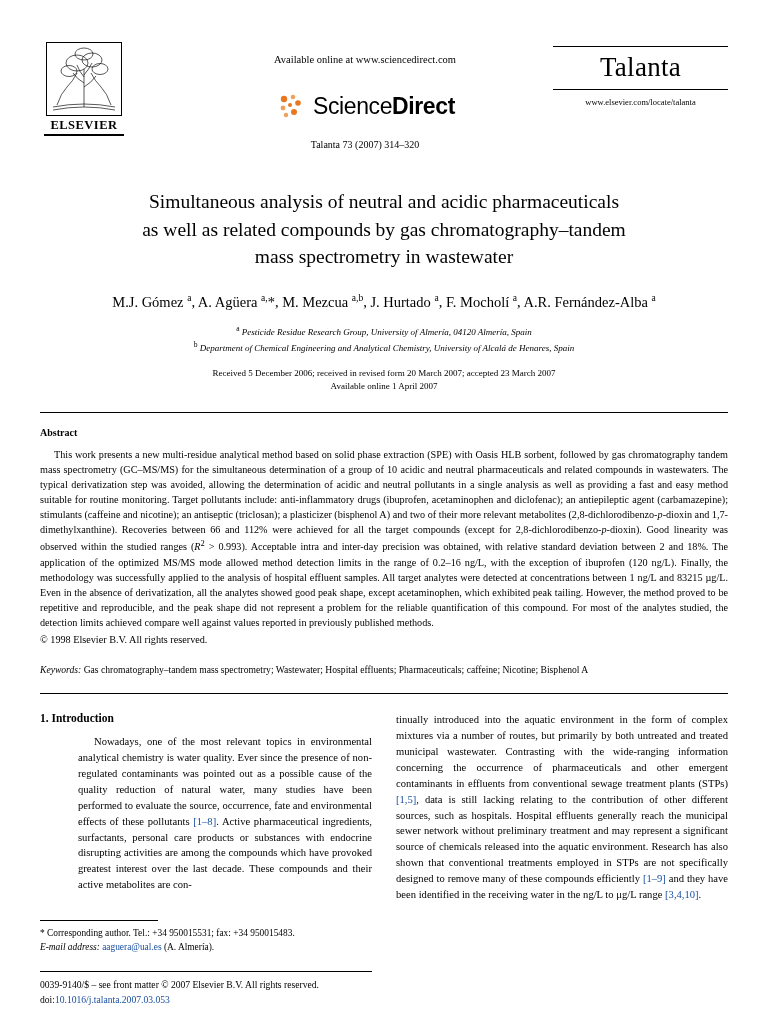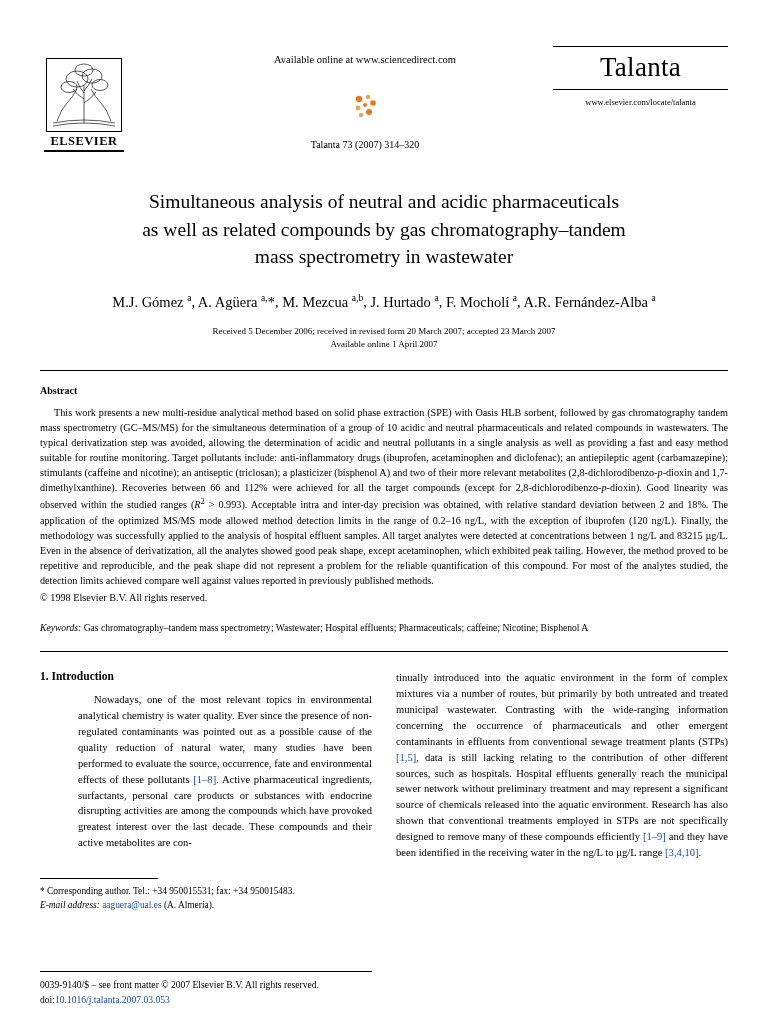--- a/index.html
+++ b/index.html
@@ -25,21 +25,21 @@
 
   
   .masthead {
     position: relative;
     margin: 42px 40px 0 40px;
     height: 108px;
   }
   .elsevier-logo {
     position: absolute;
     left: 0;
-    top: 16px;
+    top: 0;
     width: 88px;
     text-align: center;
   }
   .elsevier-tree {
     width: 74px;
     height: 72px;
     border: 1px solid #000;
     margin: 0 auto;
     position: relative;
     overflow: hidden;
@@ -281,20 +281,21 @@
           <svg width="30" height="30" viewBox="0 0 30 30" xmlns="http://www.w3.org/2000/svg">
             <circle cx="9" cy="8" r="3.2" fill="#e87722"></circle>
             <circle cx="18" cy="6" r="2.3" fill="#f0a05a"></circle>
             <circle cx="23" cy="12" r="2.8" fill="#e87722"></circle>
             <circle cx="8" cy="17" r="2.4" fill="#f0a05a"></circle>
             <circle cx="15" cy="14" r="2.0" fill="#e87722"></circle>
             <circle cx="19" cy="21" r="3.0" fill="#e87722"></circle>
             <circle cx="11" cy="24" r="2.2" fill="#f0a05a"></circle>
           </svg>
         </div>
+        <div class="sd-text"><span>Science</span><span class="sd-bold">Direct</span></div>
       </div>
       <div class="journal-ref">Talanta 73 (2007) 314–320</div>
     </div>
 
     <div class="talanta-block">
       <div class="talanta-rule-top"></div>
       <div class="talanta-title">Talanta</div>
       <div class="talanta-rule-bot"></div>
       <div class="talanta-url">www.elsevier.com/locate/talanta</div>
     </div>
@@ -304,20 +305,24 @@
     <h1 class="paper-title">
       <span>Simultaneous analysis of neutral and acidic pharmaceuticals</span><br>
       <span>as well as related compounds by gas chromatography–tandem</span><br>
       <span>mass spectrometry in wastewater</span>
     </h1>
 
     <div class="authors">
       M.J. Gómez <sup>a</sup>, A. Agüera <sup>a,</sup>*, M. Mezcua <sup>a,b</sup>, J. Hurtado <sup>a</sup>, F. Mocholí <sup>a</sup>, A.R. Fernández-Alba <sup>a</sup>
     </div>
 
+    <div class="affiliations">
+      <div><sup>a</sup> <i>Pesticide Residue Research Group, University of Almería, 04120 Almería, Spain</i></div>
+      <div><sup>b</sup> <i>Department of Chemical Engineering and Analytical Chemistry, University of Alcalá de Henares, Spain</i></div>
+    </div>
 
     <div class="history">
       <div>Received 5 December 2006; received in revised form 20 March 2007; accepted 23 March 2007</div>
       <div>Available online 1 April 2007</div>
     </div>
   </div>
 
   <hr class="sep">
 
   <div class="abstract-wrap">

